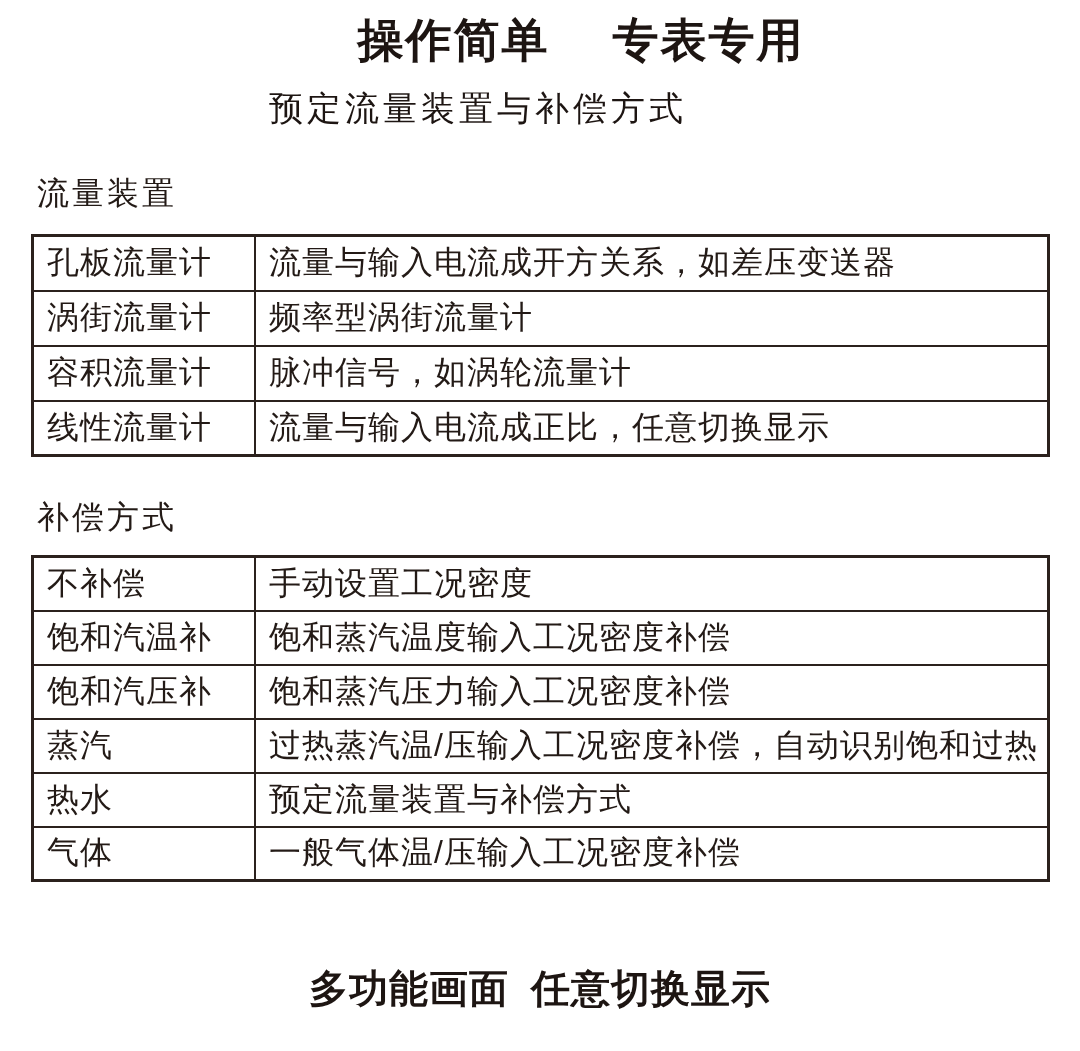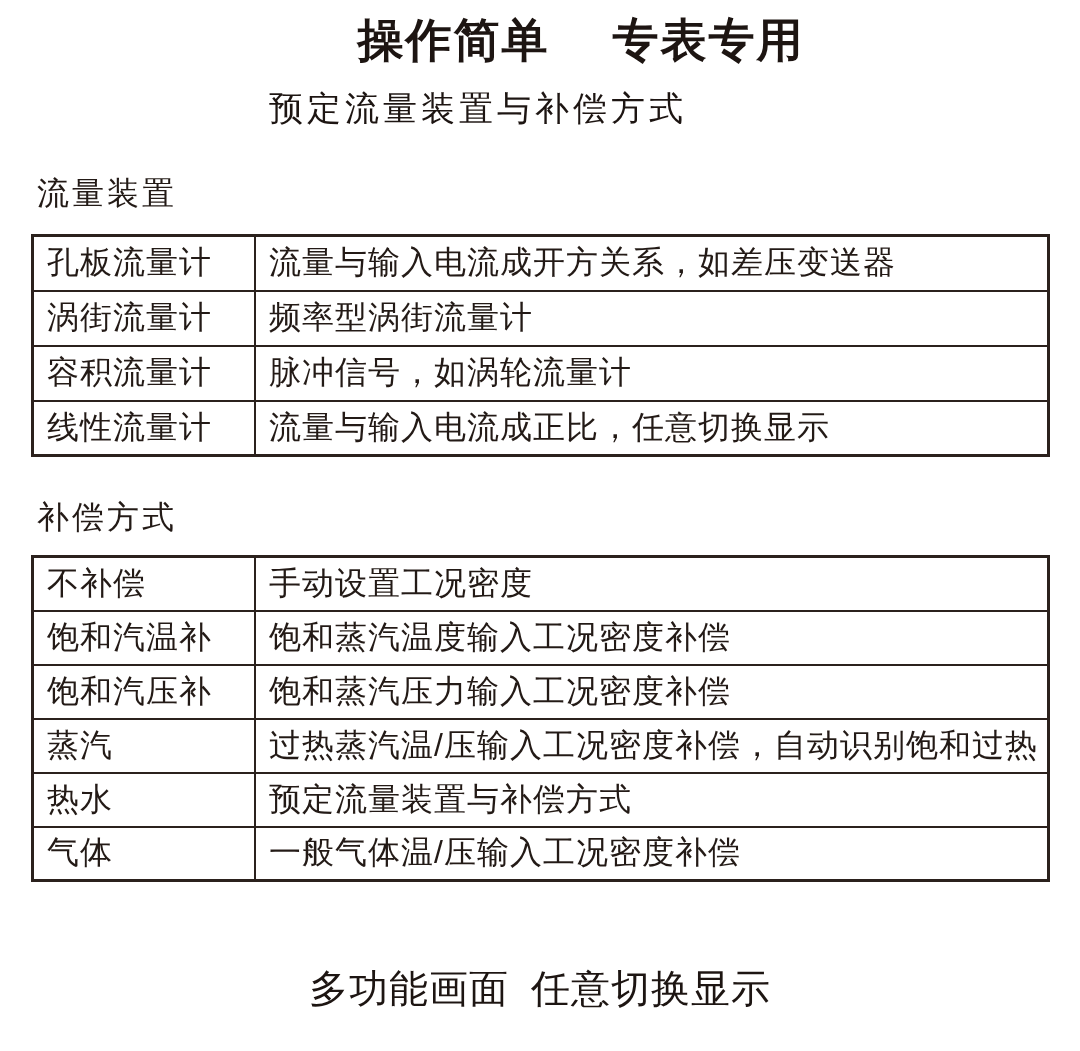--- a/index.html
+++ b/index.html
@@ -77,21 +77,21 @@
   td.label-cell { width: 199px; }
   #flow-table tr { height: 55px; }
   #comp-table tr { height: 54px; }
   .footer-title {
     position: absolute;
     top: 962px;
     left: 0;
     width: 1080px;
     text-align: center;
     font-size: 39px;
-    font-weight: normal;
+    font-weight: bold;
     letter-spacing: 1px;
     word-spacing: 10px;
     color: #1d1512;
   }
 </style>
 </head>
 <body>
 
 <div class="main-title">操作简单 专表专用</div>
 <div class="subtitle">预定流量装置与补偿方式</div>

